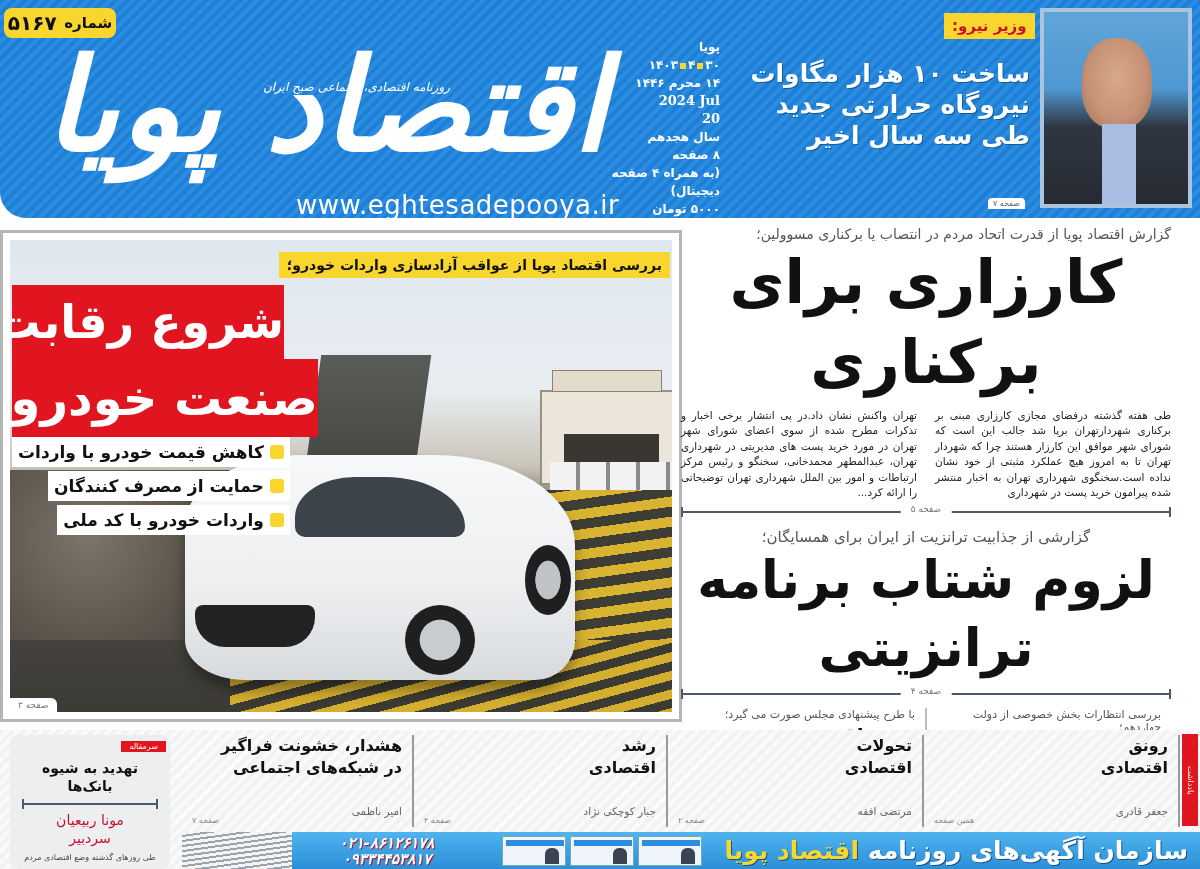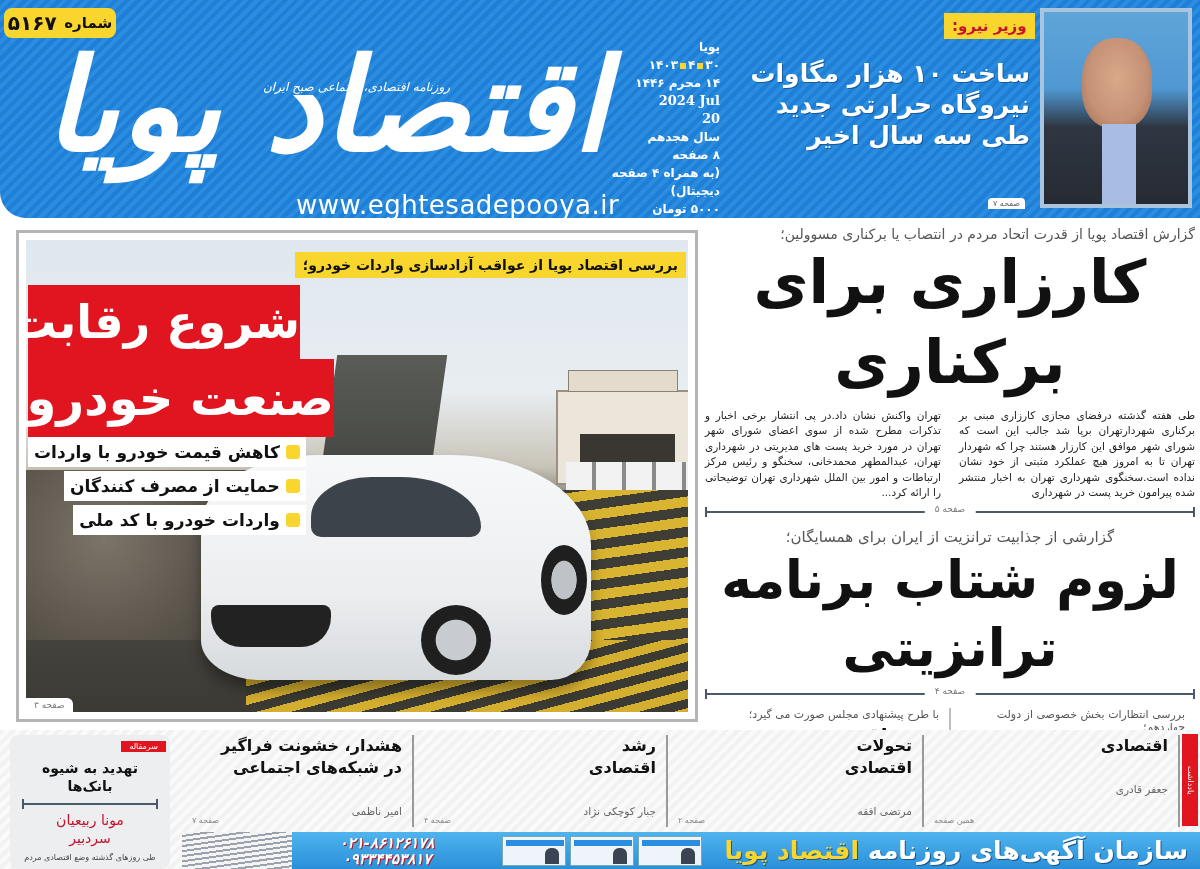--- a/index.html
+++ b/index.html
@@ -68,21 +68,21 @@
   .minister-photo .shirt {
     position: absolute; left: 58px; top: 112px; width: 34px; height: 80px; background: #a9bde3;
   }
   .page-tag-blue {
     position: absolute; left: 988px; top: 198px; padding: 1px 5px;
     background: #fff; color: #666; font-size: 8px; border-radius: 4px 4px 0 0; direction: rtl;
   }
 
   
   .feature {
-    position: absolute; left: 16px; top: 230px; width: 682px; height: 492px;
+    position: absolute; left: 0; top: 230px; width: 682px; height: 492px;
     border: 3px solid #b5b5b5; background: #fff; padding: 7px;
   }
   .feature .photo {
     position: relative; width: 100%; height: 100%; overflow: hidden;
     background: linear-gradient(180deg, #dfe8ef 0%, #e8edf1 32%, #c9c4b8 48%, #6e6a62 58%, #4d4a44 70%, #3c3a35 100%);
   }
   .ship-left { position: absolute; left: 300px; top: 115px; width: 110px; height: 160px; background: linear-gradient(180deg,#5a5c58,#3e3f3b); transform: skewX(-8deg); }
   .ship-right { position: absolute; left: 530px; top: 150px; width: 140px; height: 95px; background: #ece6da; border: 2px solid #9b9182; }
   .ship-right .bridge { position:absolute; left:10px; top:-22px; width:110px; height:22px; background:#e3dccd; border:1px solid #8b8173; }
   .ship-right .opening { position:absolute; left:22px; top:42px; width:95px; height:53px; background:#3a3631; }
@@ -123,21 +123,21 @@
     display: flex; align-items: center; gap: 6px; background: #fff; height: 30px; margin-bottom: 4px;
     padding: 0 6px; font-weight: bold; font-size: 17px; color: #111; width: fit-content;
   }
   .bullet .dot { width: 14px; height: 14px; background: #f9d62e; border-radius: 3px; }
   .page-tag-photo {
     position: absolute; left: 0; bottom: 0; padding: 2px 8px; background: #fff; color: #777; font-size: 9px;
     border-radius: 0 6px 0 0; direction: rtl;
   }
 
   
-  .right-col { position: absolute; left: 705px; top: 226px; width: 490px; }
+  .right-col { position: absolute; left: 681px; top: 226px; width: 490px; }
   .kicker-grey { color: #555; font-size: 14px; direction: rtl; text-align: right; }
   .lead-head {
     font-weight: bold; color: #111; font-size: 60px; line-height: 80px;
     direction: rtl; text-align: center; letter-spacing: -1px;
   }
   .lead-body { display: flex; gap: 18px; direction: rtl; margin-top: 6px; }
   .lead-body p { flex: 1; font-size: 10.5px; line-height: 15.4px; color: #222; text-align: justify; direction: rtl; }
   .rule { position: relative; height: 14px; margin-top: 4px; }
   .rule::before { content: ""; position: absolute; left: 0; right: 0; top: 7px; height: 2px; background: #4a5a6c; }
   .rule::after { content: ""; position: absolute; left: 0; right: 0; top: 3px; height: 10px; border-left: 2px solid #4a5a6c; border-right: 2px solid #4a5a6c; }
@@ -324,20 +324,21 @@
   <div class="editorial-rule"></div>
   <div class="editorial-author">مونا ربیعیان</div>
   <div class="editorial-author">سردبیر</div>
   <div class="editorial-snippet">طی روزهای گذشته وضع اقتصادی مردم</div>
 </aside>
 
 <div class="note-tab">یادداشت</div>
 
 <article class="opinion" style="left:924px;width:256px;">
   <div class="head">
+      <div>رونق</div>
       <div>اقتصادی</div>
     </div>
   <div class="author">جعفر قادری</div>
   <div class="pg">همین صفحه</div>
 </article>
 <article class="opinion" style="left:668px;width:256px;">
   <div class="head">
       <div>تحولات</div>
       <div>اقتصادی</div>
     </div>

